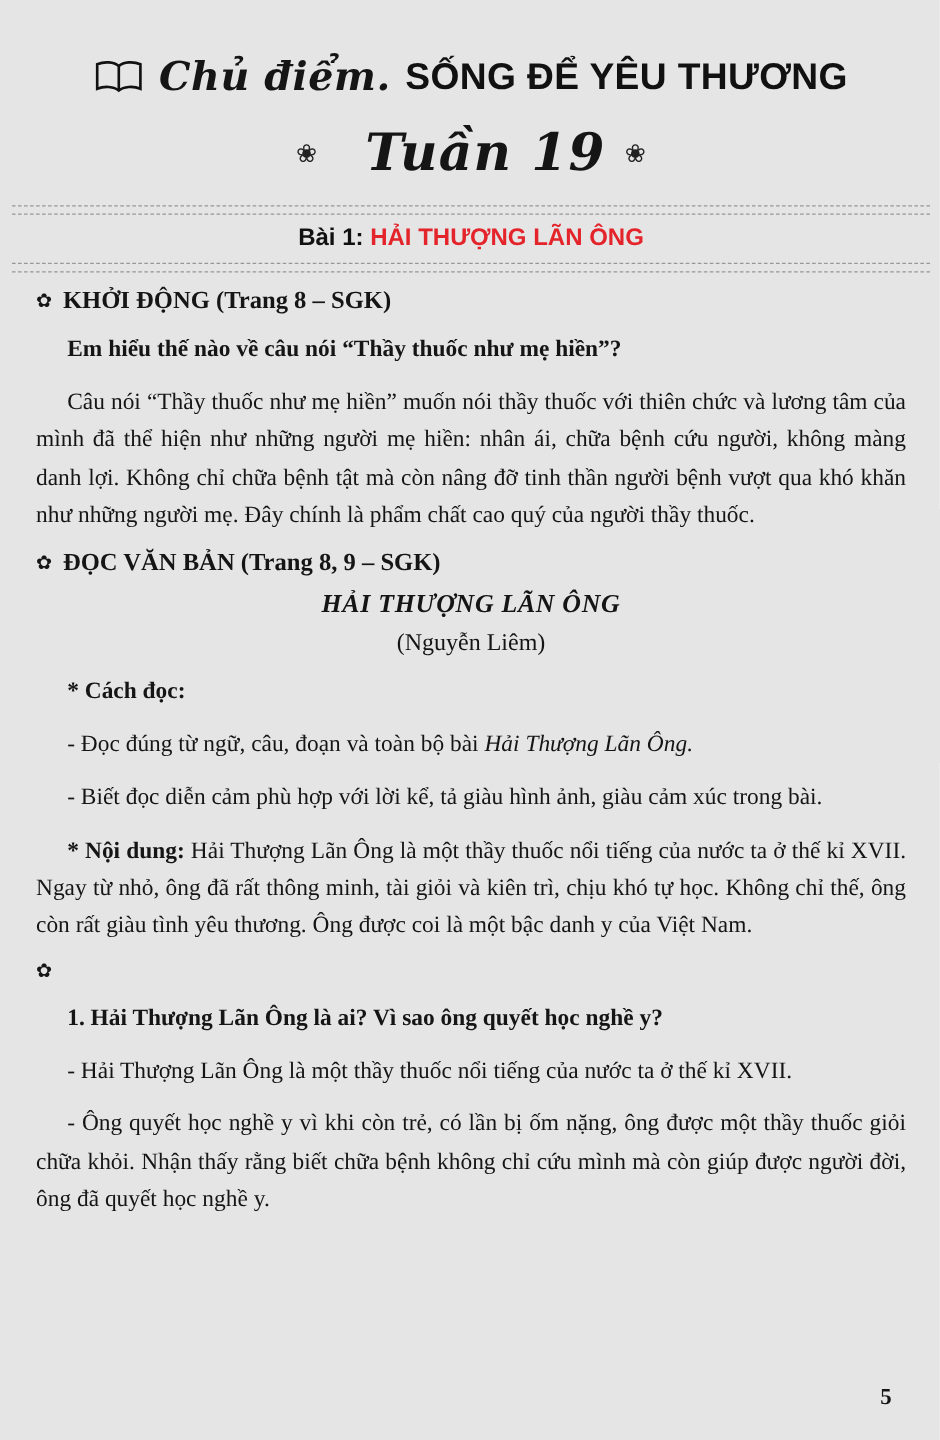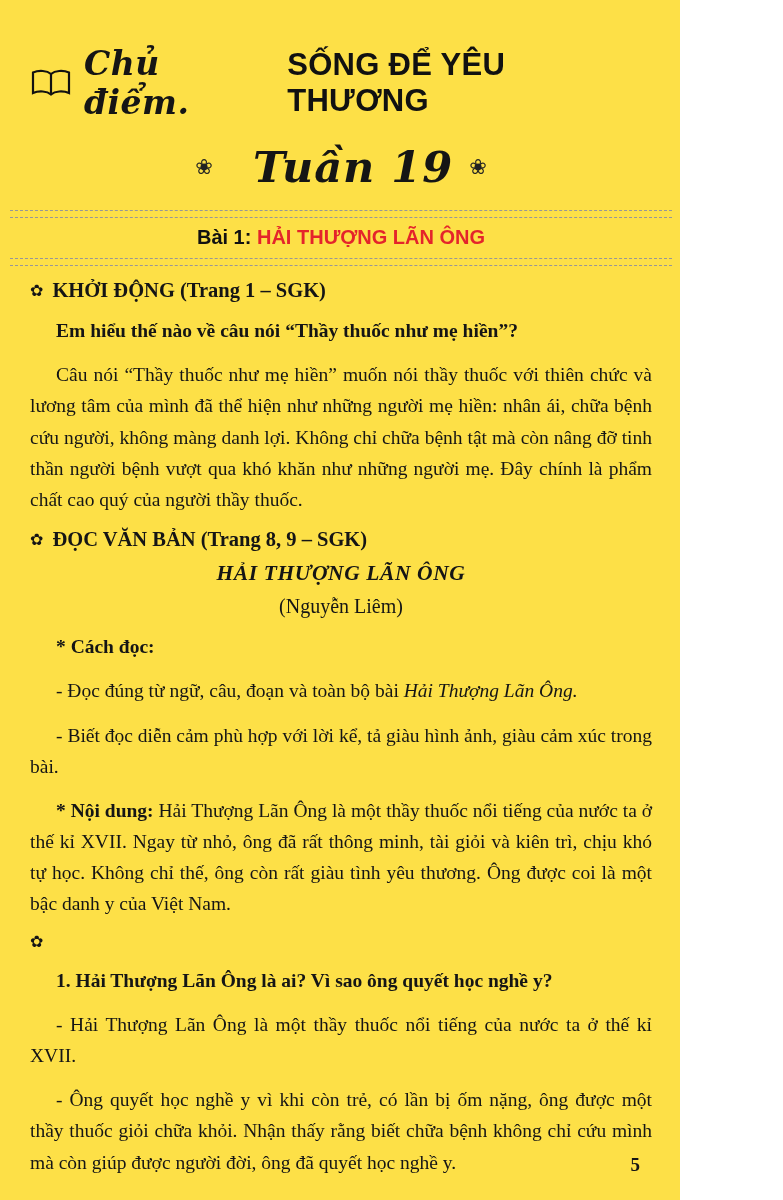--- a/index.html
+++ b/index.html
@@ -3,24 +3,24 @@
 <meta charset="utf-8">
 <style>
   html, body { margin: 0; padding: 0; }
   body {
     width: 783px; height: 1200px;
     background: #ffffff;
     font-family: "Liberation Serif", serif;
   }
   .page {
     position: relative;
-    width: 680px; height: 1200px;
+    width: 783px; height: 1200px;
     box-sizing: border-box;
     overflow: hidden;
-    background: #fde047;
+    background: #e5e5e5;
     color: #151515;
     padding: 44px 28px 0 30px;
   }
 
   
   .topic-header { display: flex; align-items: center; justify-content: center; gap: 12px; }
   .book-icon { display: inline-flex; align-items: center; }
   .topic-script {
     font-family: "DejaVu Serif", serif;
     font-style: italic; font-weight: bold;
@@ -114,21 +114,21 @@
     <div class="lesson-title">
       <span>Bài 1:</span>
       <span class="lesson-name">HẢI THƯỢNG LÃN ÔNG</span>
     </div>
     <div class="dashed-rule"></div>
   </div>
 
   <section>
     <div class="sec-heading">
       <span class="flower-bullet">✿</span>
-      <span>KHỞI ĐỘNG (Trang 1 – SGK)</span>
+      <span>KHỞI ĐỘNG (Trang 8 – SGK)</span>
     </div>
     <p class="para bold indent">Em hiểu thế nào về câu nói “Thầy thuốc như mẹ hiền”?</p>
     <p class="para indent">Câu nói “Thầy thuốc như mẹ hiền” muốn nói thầy thuốc với thiên chức và lương tâm của mình đã thể hiện như những người mẹ hiền: nhân ái, chữa bệnh cứu người, không màng danh lợi. Không chỉ chữa bệnh tật mà còn nâng đỡ tinh thần người bệnh vượt qua khó khăn như những người mẹ. Đây chính là phẩm chất cao quý của người thầy thuốc.</p>
   </section>
 
   <section>
     <div class="sec-heading">
       <span class="flower-bullet">✿</span>
       <span>ĐỌC VĂN BẢN (Trang 8, 9 – SGK)</span>
     </div>

